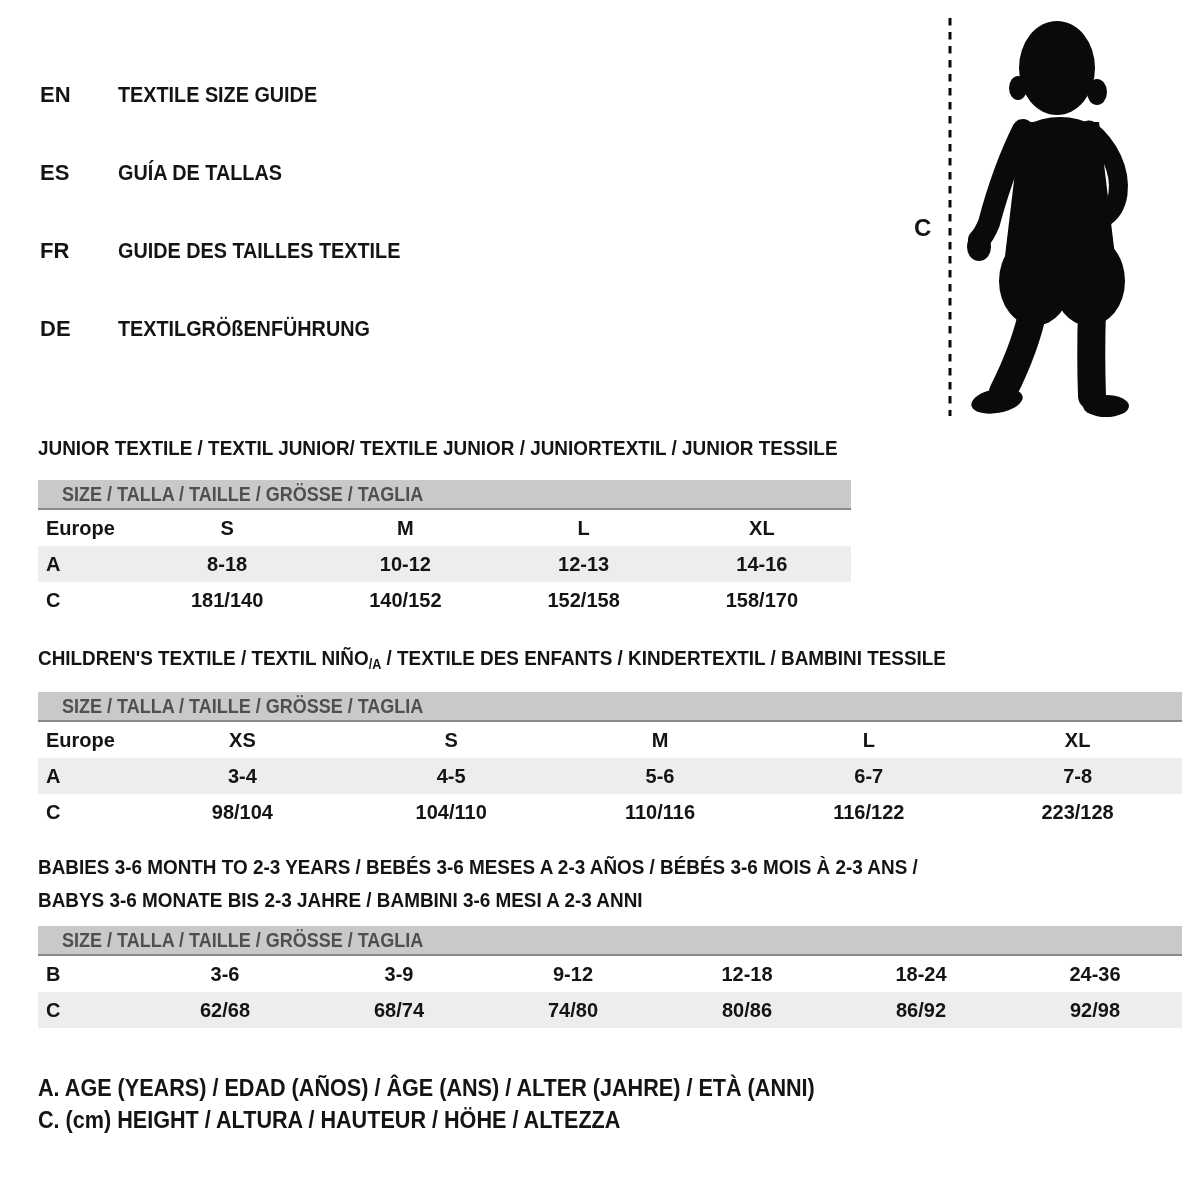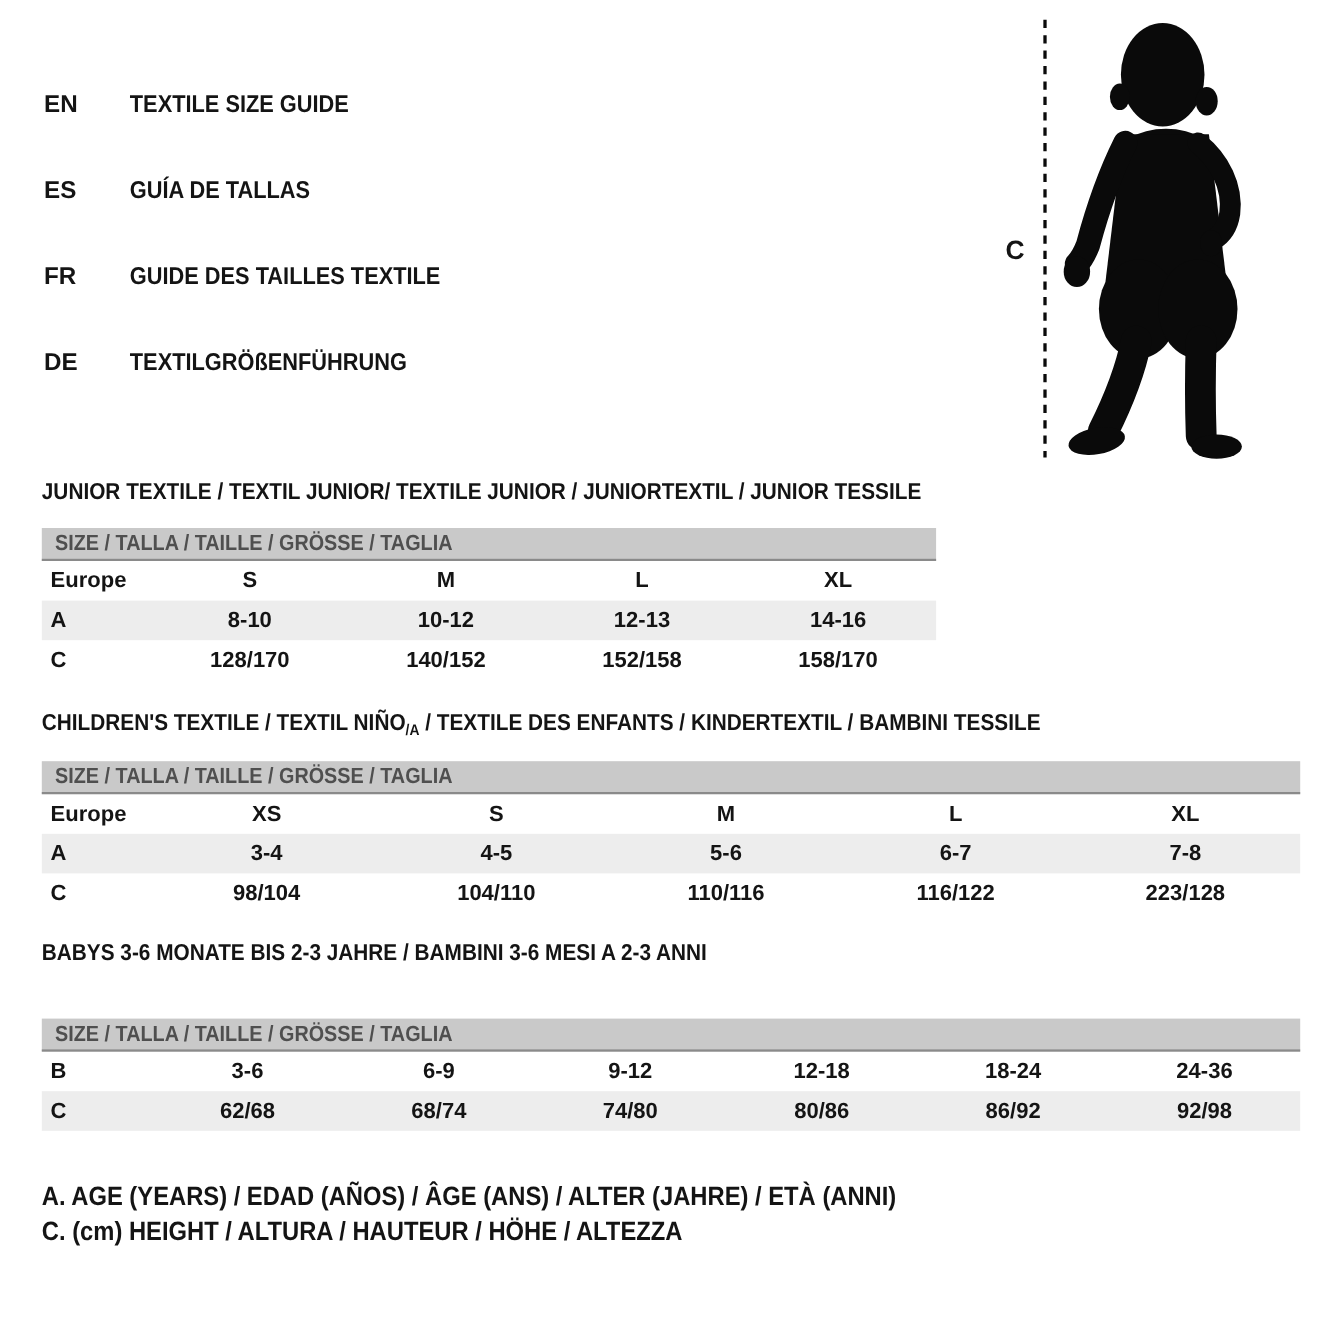--- a/index.html
+++ b/index.html
@@ -18,21 +18,21 @@
   .figure-svg { position:absolute; left:905px; top:14px; }
   .figure-label { position:absolute; left:914px; top:214px; font-size:24px; font-weight:bold; }
 
   
   .section-title { position:absolute; left:38px; font-size:21px; font-weight:bold; line-height:24px; }
   .title-sub { font-size:14px; vertical-align:-4px; }
 
   
   .size-table { position:absolute; left:38px; }
   .size-bar { height:28px; background:#c9c9c9; border-bottom:2px solid #8a8a8a;
-              color:#4f4f4f; font-weight:bold; font-size:20px; line-height:28px; padding-left:12px; }
+              color:#4f4f4f; font-weight:bold; font-size:20px; line-height:28px; padding-left:24px; }
   .trow { display:flex; height:36px; align-items:center; font-size:20px; font-weight:bold;justify-content:center; }
   .trow.shaded { background:#ededed; }
   .tlabel { width:100px; padding-left:8px; box-sizing:border-box; }
   .tcell { flex:1; text-align:center; }
 
   
   .legend { position:absolute; left:38px; top:1072px; }
   .legend-line { height:32px; font-size:24px; font-weight:bold; line-height:32px; }
 </style>
 </head>
@@ -91,28 +91,28 @@
     <div>
         <div class="trow">
           <div class="tlabel">Europe</div>
           <div class="tcell">S</div>
           <div class="tcell">M</div>
           <div class="tcell">L</div>
           <div class="tcell">XL</div>
         </div>
         <div class="trow shaded">
           <div class="tlabel">A</div>
-          <div class="tcell">8-10</div>
+          <div class="tcell">8-18</div>
           <div class="tcell">10-12</div>
           <div class="tcell">12-13</div>
           <div class="tcell">14-16</div>
         </div>
         <div class="trow">
           <div class="tlabel">C</div>
-          <div class="tcell">128/170</div>
+          <div class="tcell">181/140</div>
           <div class="tcell">140/152</div>
           <div class="tcell">152/158</div>
           <div class="tcell">158/170</div>
         </div>
       </div>
   </div>
 
   <div class="section-title" style="top:646px;">
     <span class="cond"><span>CHILDREN'S TEXTILE / TEXTIL NIÑO</span><span class="title-sub">/A</span><span> / TEXTILE DES ENFANTS / KINDERTEXTIL / BAMBINI TESSILE</span></span>
   </div>
@@ -142,31 +142,32 @@
           <div class="tcell">98/104</div>
           <div class="tcell">104/110</div>
           <div class="tcell">110/116</div>
           <div class="tcell">116/122</div>
           <div class="tcell">223/128</div>
         </div>
       </div>
   </div>
 
   <div class="section-title" style="top:850px; line-height:33px;">
+    <div><span class="cond">BABIES 3-6 MONTH TO 2-3 YEARS / BEBÉS 3-6 MESES A 2-3 AÑOS / BÉBÉS 3-6 MOIS À 2-3 ANS /</span></div>
     <div><span class="cond">BABYS 3-6 MONATE BIS 2-3 JAHRE / BAMBINI 3-6 MESI A 2-3 ANNI</span></div>
   </div>
   <div class="size-table" style="top:926px; width:1144px;">
     <div class="size-bar">
       <span class="cond">SIZE / TALLA / TAILLE / GRÖSSE / TAGLIA</span>
     </div>
     <div>
         <div class="trow">
           <div class="tlabel">B</div>
           <div class="tcell">3-6</div>
-          <div class="tcell">6-9</div>
+          <div class="tcell">3-9</div>
           <div class="tcell">9-12</div>
           <div class="tcell">12-18</div>
           <div class="tcell">18-24</div>
           <div class="tcell">24-36</div>
         </div>
         <div class="trow shaded">
           <div class="tlabel">C</div>
           <div class="tcell">62/68</div>
           <div class="tcell">68/74</div>
           <div class="tcell">74/80</div>

